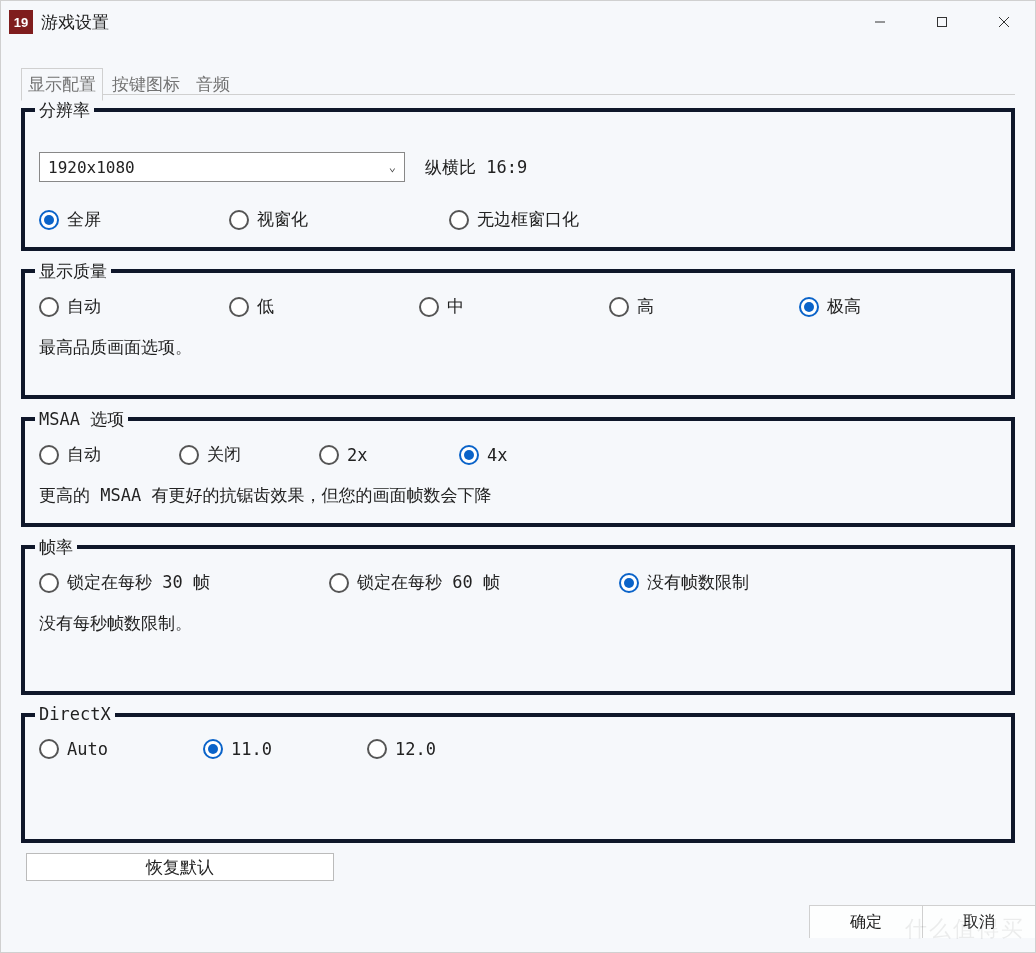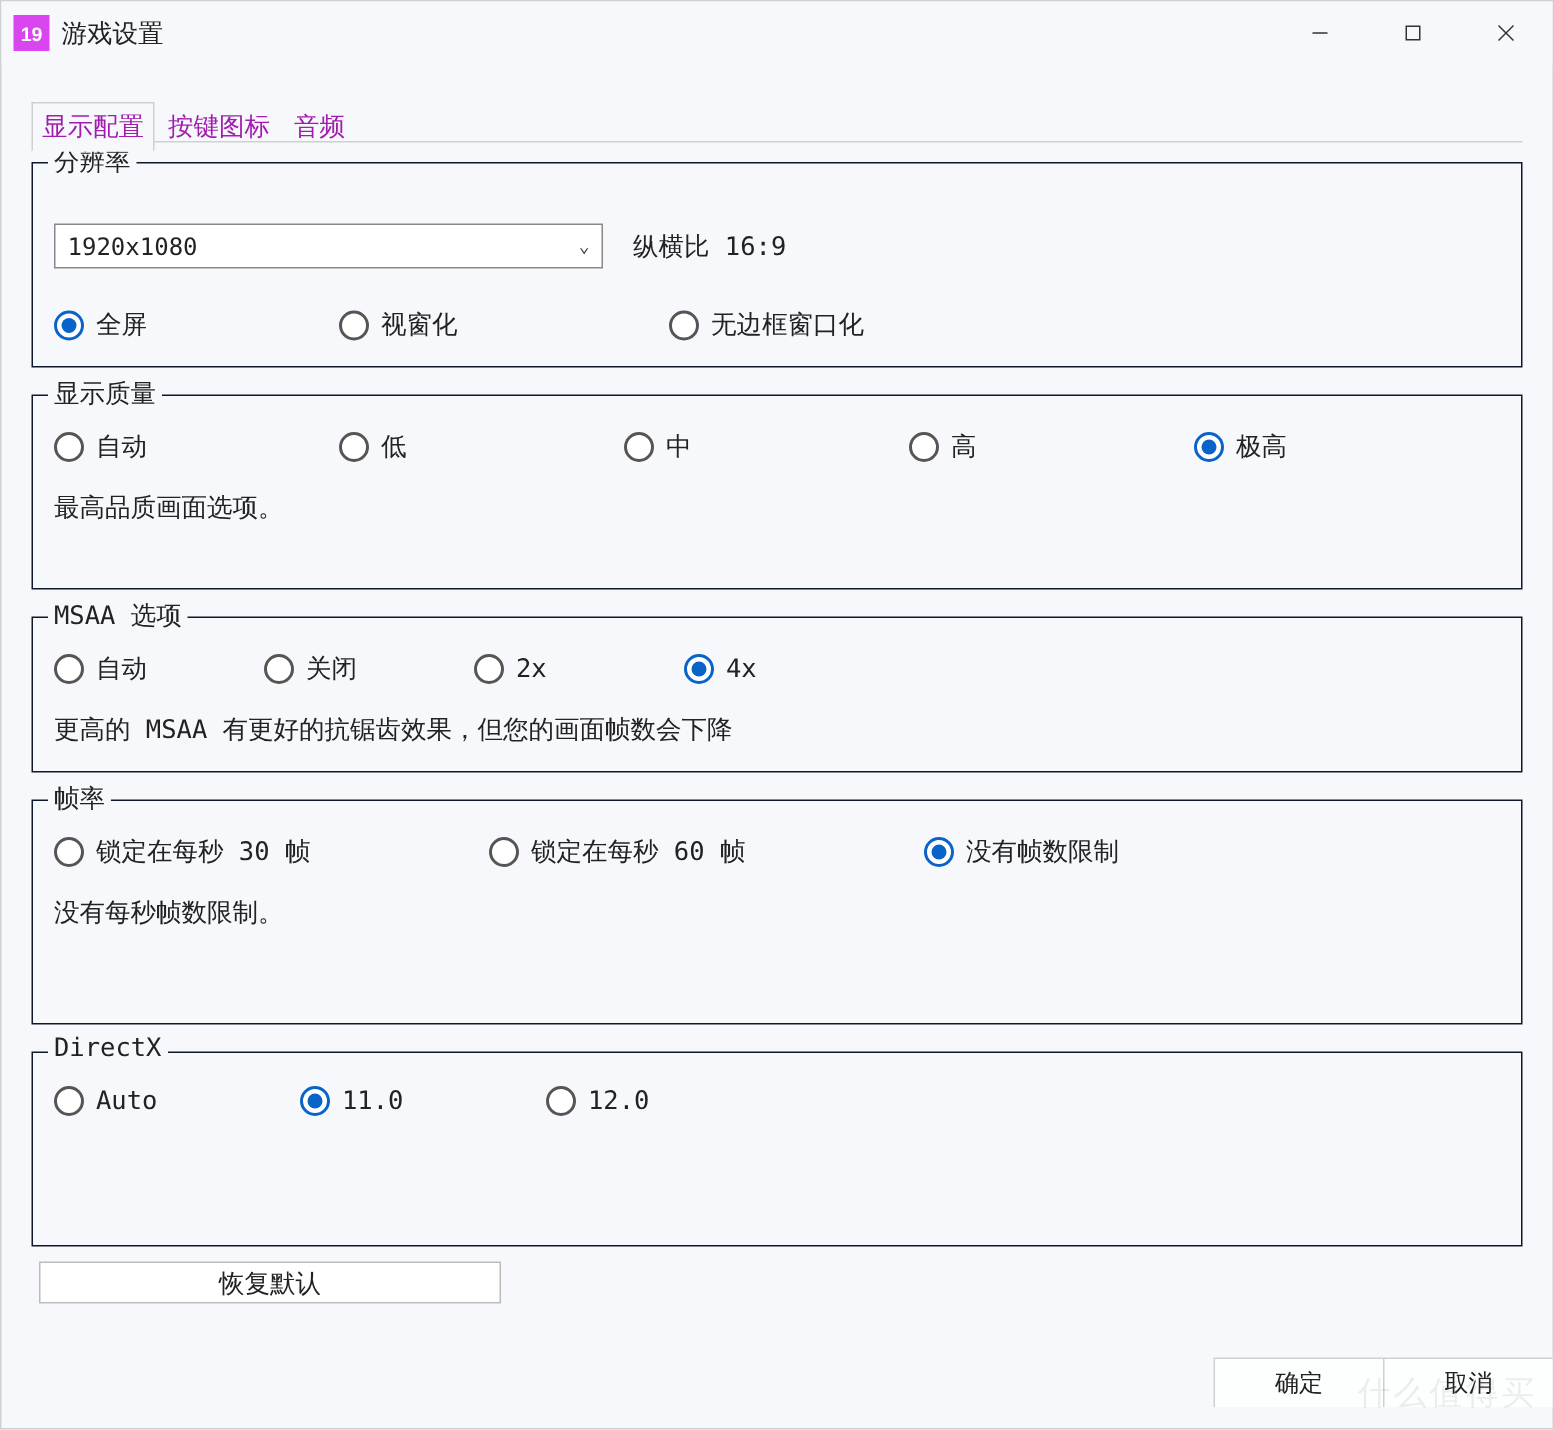--- a/index.html
+++ b/index.html
@@ -23,21 +23,21 @@
   
   .titlebar {
     height: 42px;
     display: flex;
     align-items: center;
     padding-left: 8px;
     background: #f6f8fb;
   }
   .app-icon {
     width: 24px; height: 24px;
-    background: #d946ef;
+    background: #7f1d1d;
     color: #fff;
     font-weight: bold;
     font-size: 13px;
     display: flex; align-items: center; justify-content: center;
     margin-right: 8px;
     font-family: sans-serif;
   }
   .title-text { font-size: 17px; color: #222; font-family: Liberation Mono, monospace;}
   .win-controls {
     margin-left: auto;
@@ -52,21 +52,21 @@
   .win-btn svg { width: 12px; height: 12px; }
   
   .tabs {
     display: flex;
     padding-left: 20px;
     margin-top: 24px;
   }
   .tab {
     padding: 4px 6px;
     font-size: 17px;
-    color: #a21caf;
+    color: #737373;
     font-family: "SimSun","宋体",sans-serif;
     border: 1px solid transparent;
     margin-right: 2px;
     position: relative;
     top: 1px;
     background: transparent;
   }
   .tab.active {
     background: #f6f8fb;
     border: 1px solid #d0d0d0;
@@ -77,21 +77,21 @@
     position:absolute;
     left:20px; right:20px;
     height:1px;
     background:#d0d0d0;
   }
   
   .content {
     padding: 0 20px 0 20px;
   }
   .group {
-    border: 1px solid #0f172a;
+    border: 4px solid #0f172a;
     margin-top: 18px;
     padding: 22px 14px 16px 14px;
     position: relative;
   }
   .group.first { margin-top: 8px; }
   .group-label {
     position: absolute;
     top: -13px;
     left: 10px;
     background: #f6f8fb;

